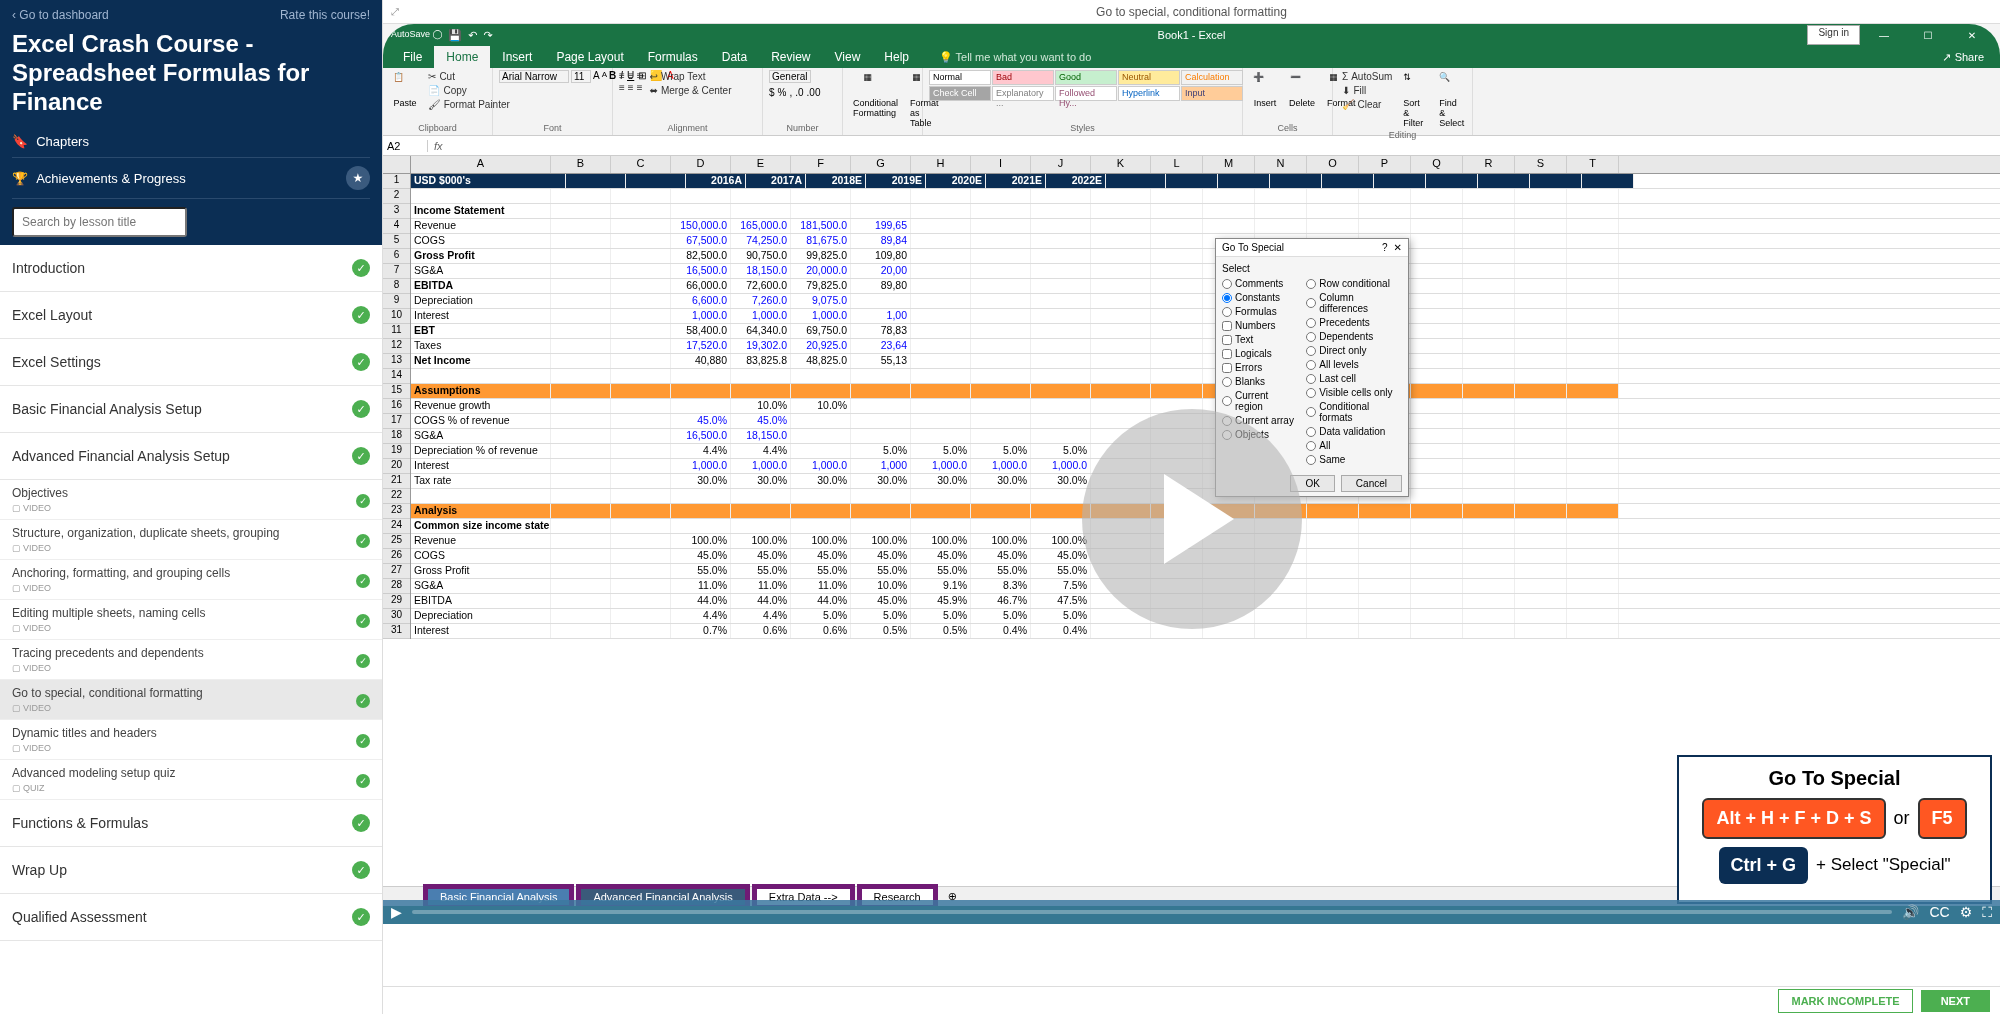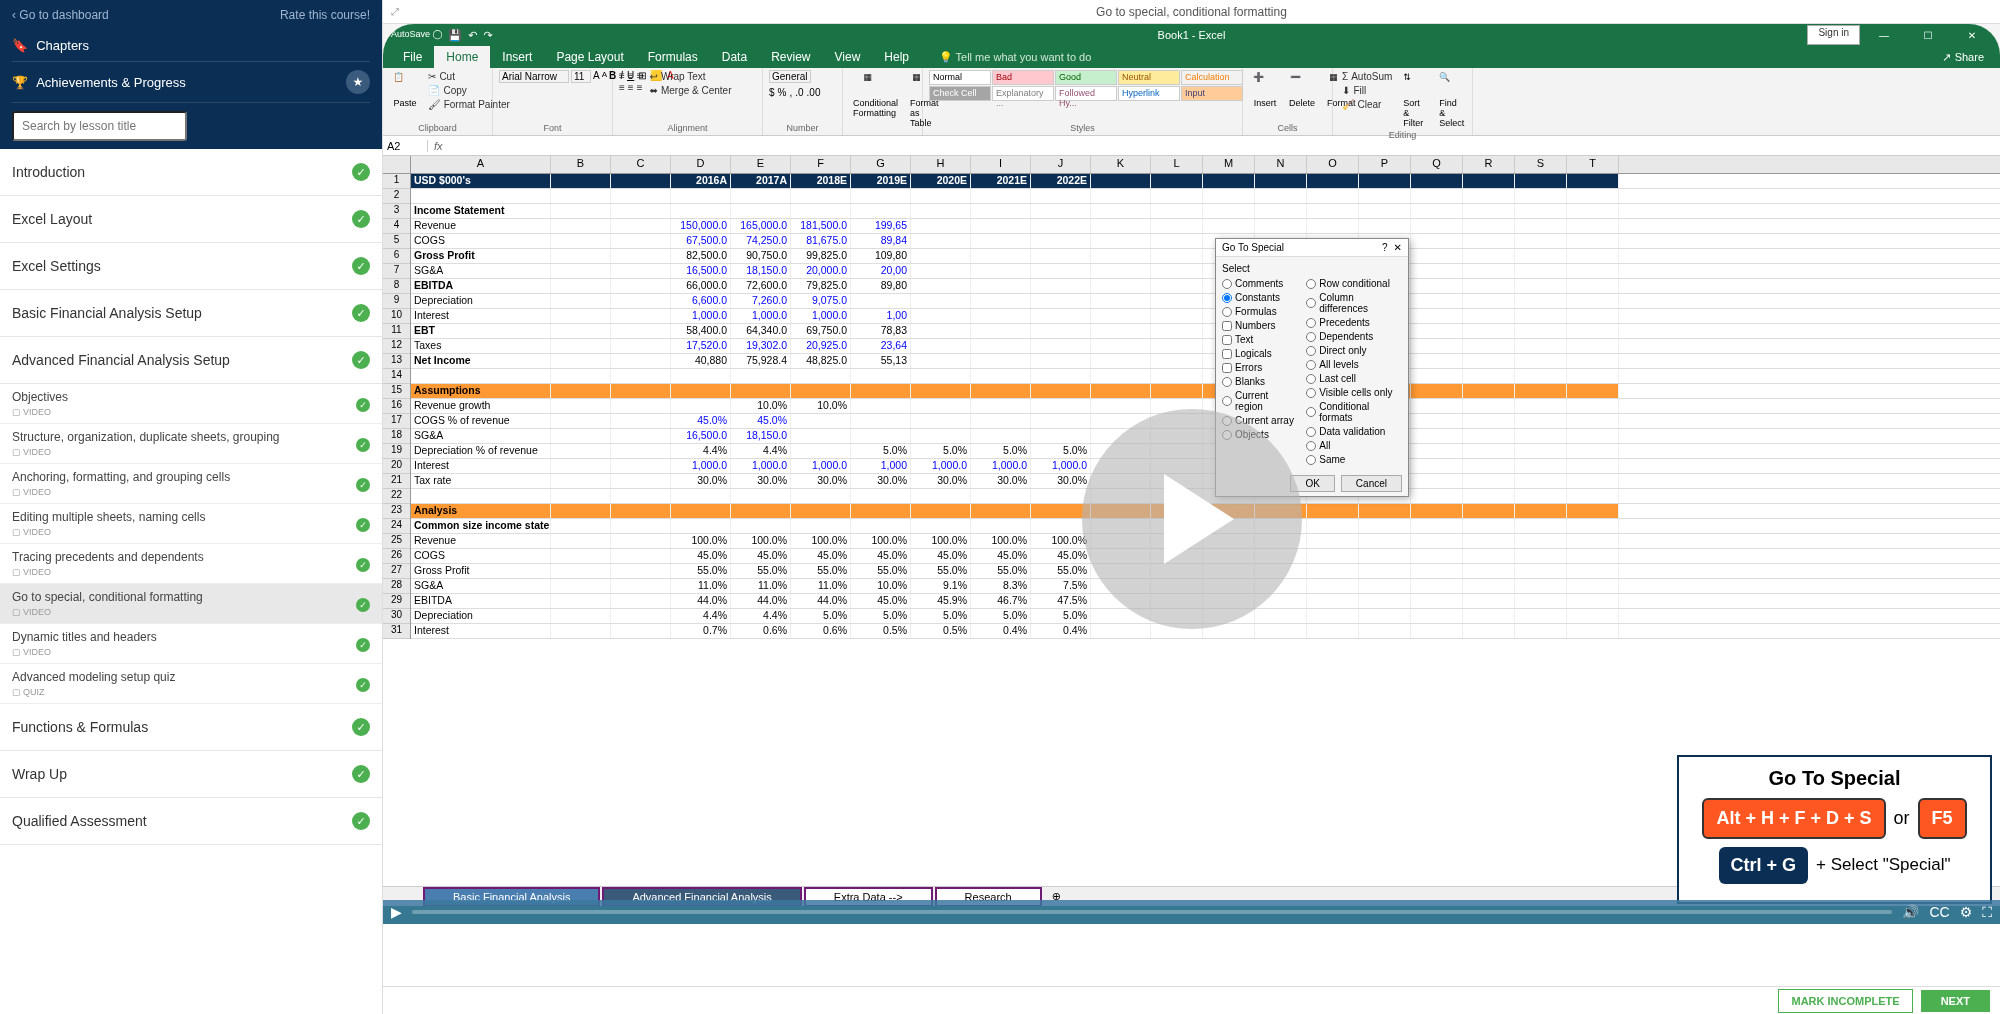--- a/index.html
+++ b/index.html
@@ -95,21 +95,21 @@
 .shortcut-title { text-align: center; font-size: 20px; font-weight: 600; margin-bottom: 8px; }
 .shortcut-row { display: flex; align-items: center; justify-content: center; gap: 8px; margin-bottom: 8px; }
 .key-badge { padding: 8px 12px; border-radius: 6px; font-size: 18px; font-weight: 600; color: #fff; }
 .key-orange { background: #ff5722; border: 2px solid #333; }
 .key-navy { background: #0b2e54; }
 .or-text { font-size: 18px; }
 .shortcut-sub { font-size: 17px; text-align: left; line-height: 1.2; }
 
 
 .sheet-tabs { position: absolute; bottom: 108px; left: 0; right: 0; height: 20px; background: #f0f0f0; border-top: 1px solid #ccc; display: flex; align-items: center; padding-left: 40px; gap: 2px; font-size: 11px; }
-.sheet-tab { padding: 2px 28px; background: #fff; border: 2px solid #701a75; }
+.sheet-tab { padding: 2px 12px; background: #fff; border: 5px solid #701a75; }
 .sheet-tab.blue-tab { background: #4a7eb0; color: #fff; }
 .sheet-tab.dark-tab { background: #3a5a7a; color: #fff; }
 .status-bar { position: absolute; bottom: 90px; left: 0; right: 0; height: 18px; background: #1a7344; }
 
 
 .video-controls { position: absolute; bottom: 90px; left: 0; right: 0; height: 24px; background: rgba(60,120,160,0.85); display: flex; align-items: center; padding: 0 8px; gap: 10px; z-index: 25; }
 .vc-btn { color: #fff; font-size: 14px; cursor: pointer; }
 .progress { flex: 1; height: 4px; background: rgba(255,255,255,0.3); border-radius: 2px; }
 
 
@@ -119,20 +119,21 @@
 </style>
 </head>
 <body>
 
 <div class="sidebar">
   <div class="sidebar-header">
     <div class="top-links">
       <a>‹ <span>Go to dashboard</span></a>
       <a>Rate this course!</a>
     </div>
+    <div class="course-title">Excel Crash Course - Spreadsheet Formulas for Finance</div>
     <div class="nav-row">
       <span>🔖</span>
       <span>Chapters</span>
     </div>
     <div class="nav-row achievements">
       <div style="display:flex;gap:8px;align-items:center;">
         <span>🏆</span>
         <span>Achievements &amp; Progress</span>
       </div>
       <div class="star-badge">★</div>
@@ -469,21 +470,21 @@
           <div class="rownum">25</div>
           <div class="rownum">26</div>
           <div class="rownum">27</div>
           <div class="rownum">28</div>
           <div class="rownum">29</div>
           <div class="rownum">30</div>
           <div class="rownum">31</div>
         </div>
       <div class="cells" id="cells">
           <div class="row header-row">
-            <div class="cell" style="width: 140px;">USD $000's</div>
+            <div class="cell" style="width: 155px;">USD $000's</div>
             <div class="cell" style="width: 60px;"></div>
             <div class="cell" style="width: 60px;"></div>
             <div class="cell r" style="width: 60px;">2016A</div>
             <div class="cell r" style="width: 60px;">2017A</div>
             <div class="cell r" style="width: 60px;">2018E</div>
             <div class="cell r" style="width: 60px;">2019E</div>
             <div class="cell r" style="width: 60px;">2020E</div>
             <div class="cell r" style="width: 60px;">2021E</div>
             <div class="cell r" style="width: 60px;">2022E</div>
             <div class="cell r" style="width: 60px;"></div>
@@ -737,21 +738,21 @@
             <div class="cell r blue" style="width: 52px;"></div>
             <div class="cell r blue" style="width: 52px;"></div>
             <div class="cell r blue" style="width: 52px;"></div>
             <div class="cell r blue" style="width: 52px;"></div>
           </div>
           <div class="row">
             <div class="cell bold" style="width: 140px;">Net Income</div>
             <div class="cell" style="width: 60px;"></div>
             <div class="cell" style="width: 60px;"></div>
             <div class="cell r" style="width: 60px;">40,880</div>
-            <div class="cell r" style="width: 60px;">75,928.4</div>
+            <div class="cell r" style="width: 60px;">83,825.8</div>
             <div class="cell r" style="width: 60px;">48,825.0</div>
             <div class="cell r" style="width: 60px;">55,13</div>
             <div class="cell r" style="width: 60px;"></div>
             <div class="cell r" style="width: 60px;"></div>
             <div class="cell r" style="width: 60px;"></div>
             <div class="cell r" style="width: 60px;"></div>
             <div class="cell r" style="width: 52px;"></div>
             <div class="cell r" style="width: 52px;"></div>
             <div class="cell r" style="width: 52px;"></div>
             <div class="cell r" style="width: 52px;"></div>

